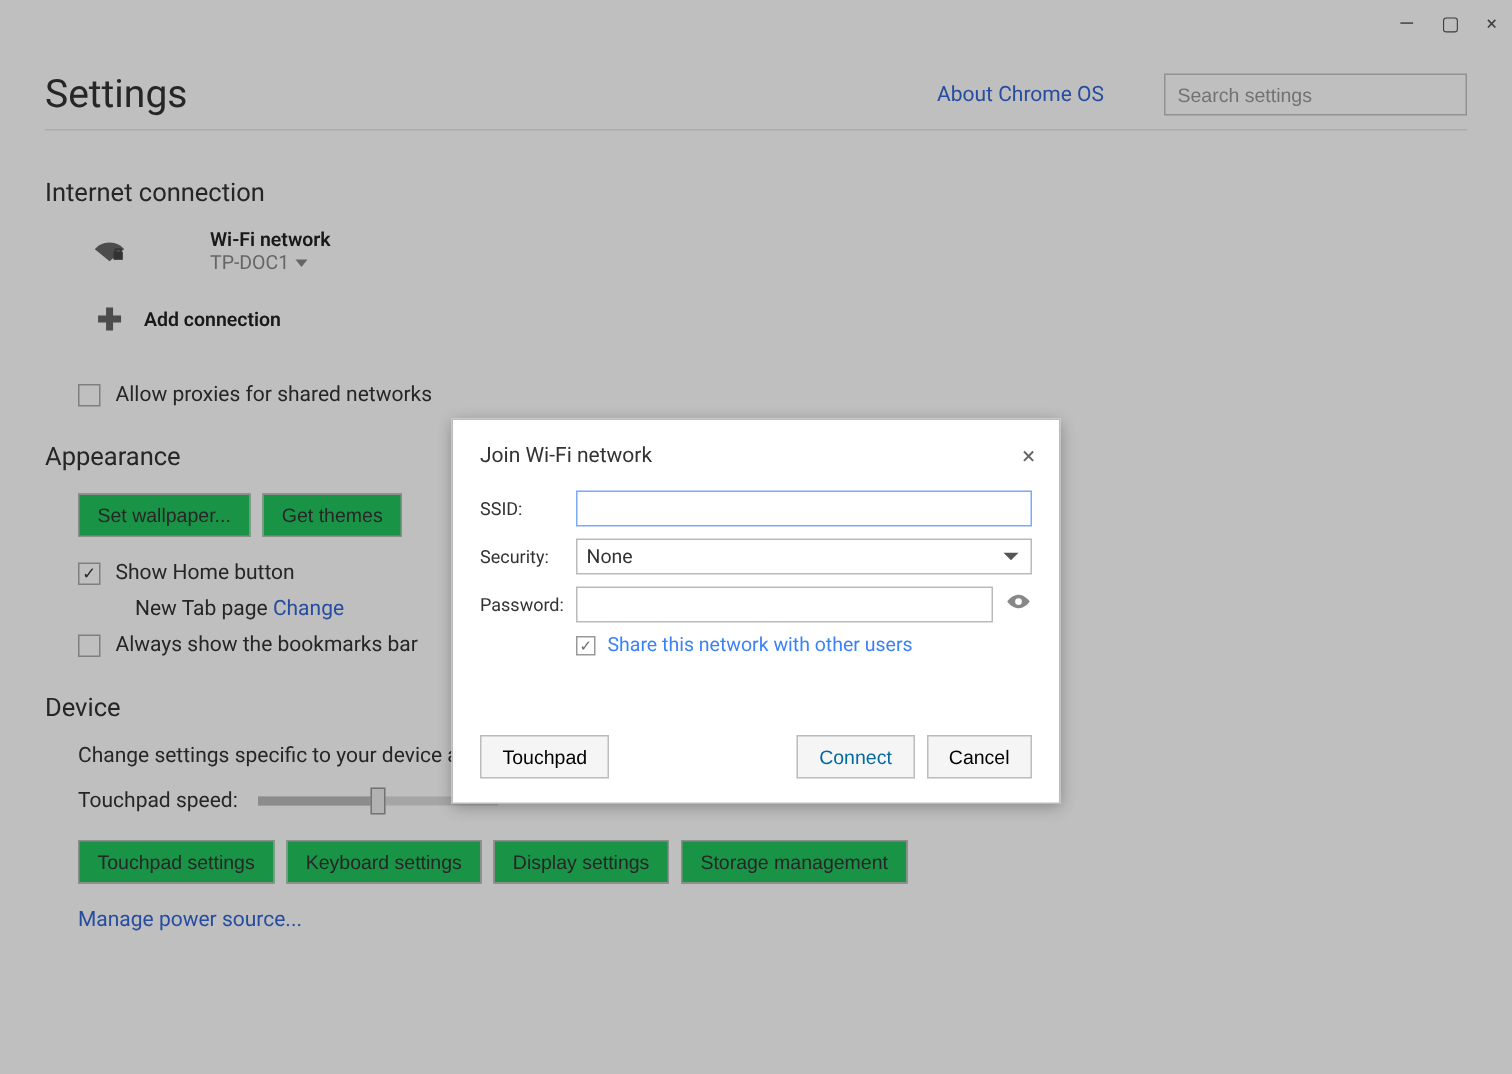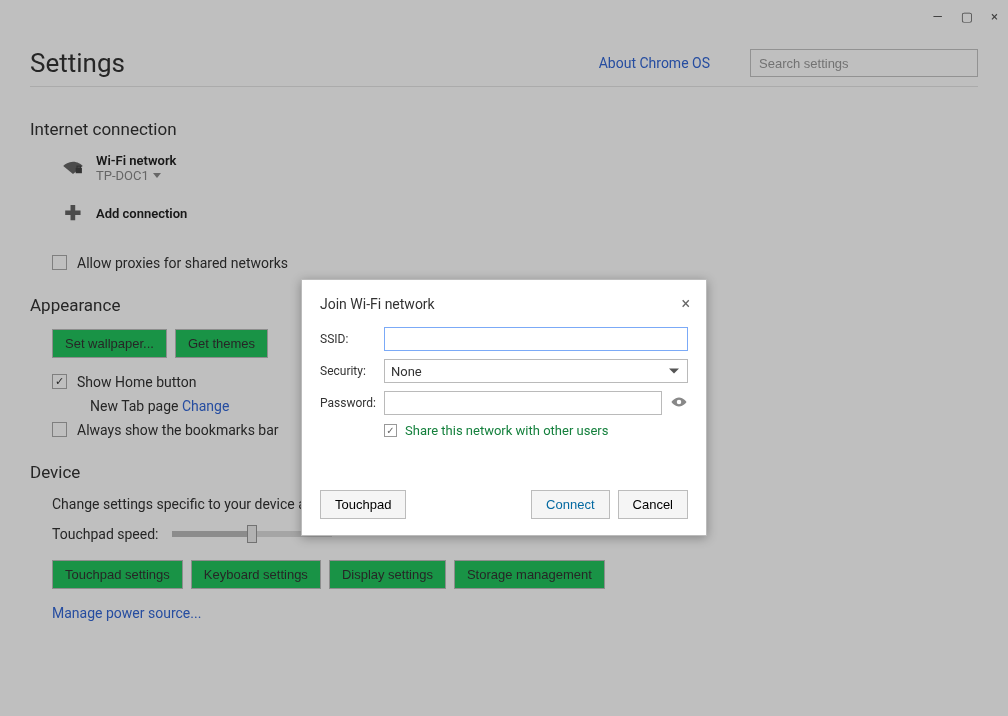--- a/index.html
+++ b/index.html
@@ -43,40 +43,41 @@
     flex: 0 0 auto;
   }
   .top-spacer { flex: 1; }
   .about-link {
     color: #3367d6;
     font-size: 14px;
     margin-right: 40px;
     cursor: pointer;
   }
   .search-input {
-    width: 228px;
+    width: 202px;
     height: 28px;
     border: 1px solid #c3c3c3;
     padding: 0 8px;
     font-size: 13px;
     color: #333;
     background: #fff;
   }
   .search-input::placeholder { color: #999; }
   .section-title {
     font-size: 17px;
     color: #333;
     margin: 24px 0 14px 0;
     font-weight: 400;
   }
   .wifi-row {
     display: flex;
     align-items: center;
     margin-left: 32px;
     margin-bottom: 18px;
+    gap: 44px;
   }
   .wifi-icon {
     position: relative;
     width: 22px; height: 18px; margin-right: 12px;
   }
   .wifi-icon svg { width: 22px; height: 16px; }
   .wifi-text { display: flex; flex-direction: column; }
   .wifi-text .label { font-weight: 600; color: #222; font-size: 13px; }
   .wifi-text .sub { color: #888; font-size: 13px; display: flex; align-items: center; gap: 4px; }
   .dropdown-caret {
@@ -89,21 +90,21 @@
   .add-conn-row {
     display: flex; align-items: center;
     margin-left: 32px; margin-bottom: 30px;
   }
   .plus-icon {
     font-size: 20px; color: #666; font-weight: bold;
     width: 22px; text-align: center; margin-right: 12px;
   }
   .add-conn-label { font-weight: 600; color: #222; font-size: 13px; }
   .chk-row {
-    display: flex; align-items: flex-start; gap: 10px;
+    display: flex; align-items: flex-end; gap: 10px;
     margin-left: 22px; margin-bottom: 8px;
   }
   .chk {
     width: 15px; height: 15px;
     border: 1px solid #aaa;
     background: #fff;
     display: inline-flex;
     align-items: center; justify-content: center;
     font-size: 11px; color: #333;
   }
@@ -204,21 +205,21 @@
     margin-left: 64px; margin-top: 6px;
   }
   .chk-small {
     width: 13px; height: 13px;
     border: 1px solid #999;
     background: #fff;
     display: inline-flex; align-items: center; justify-content: center;
     font-size: 10px; color: #666;
   }
   .chk-small.checked::after { content: "✓"; }
-  .share-label { font-size: 13px; color: #15803d; }
+  .share-label { font-size: 13px; color: #3b82f6; }
   .dlg-footer {
     display: flex; align-items: center;
     padding: 14px 18px 16px 18px;
     margin-top: 30px;
   }
   .dlg-btn {
     border: 1px solid #bcbcbc;
     background: #f5f5f5;
     padding: 6px 14px;
     font-size: 13px;

